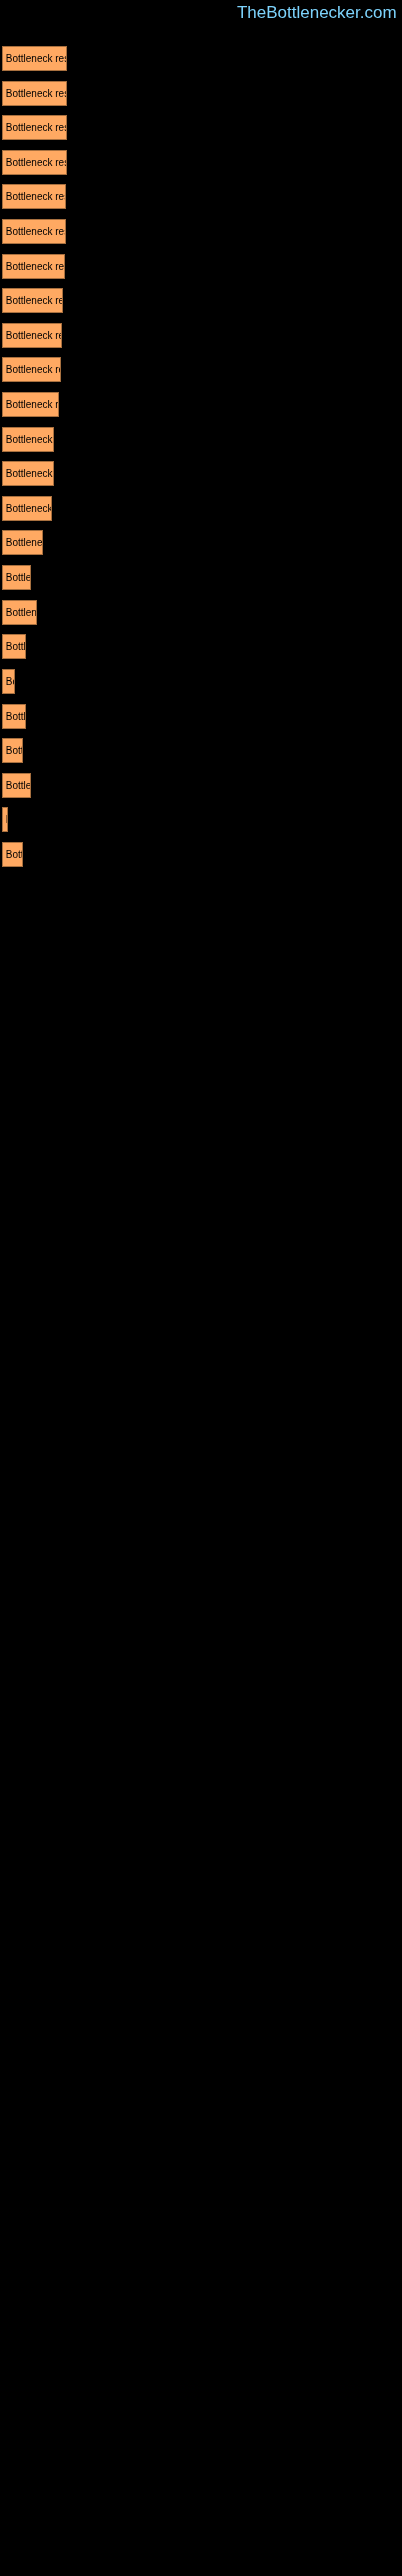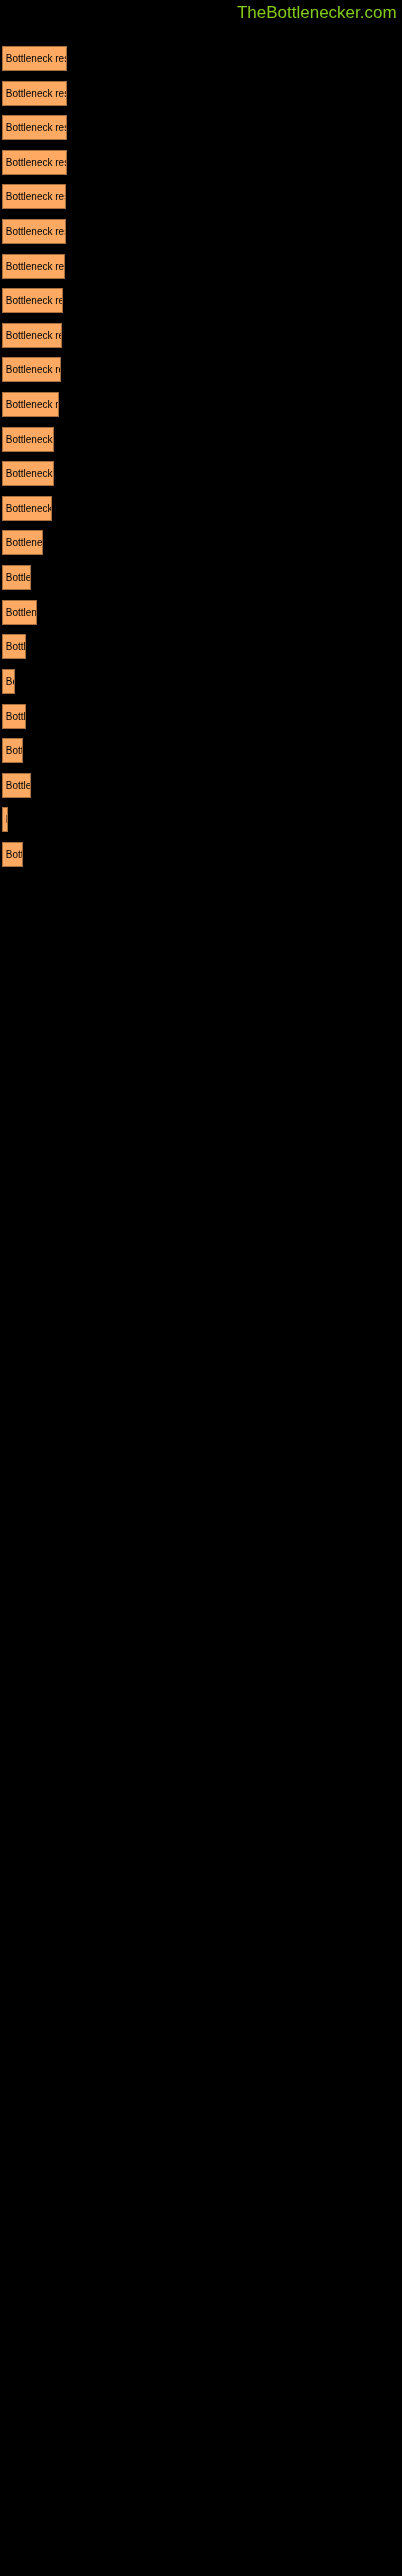--- a/index.html
+++ b/index.html
@@ -21,21 +21,21 @@
     width: 403px;
     height: 2576px;
     background: #000000;
   }
   .watermark {
     position: absolute;
     right: 6.4px;
     top: 1.6px;
     font-family: "Liberation Sans", sans-serif;
     font-size: 17px;
-    color: #84cc16;
+    color: #7dd3fc;
     letter-spacing: 0px;
     white-space: nowrap;
     line-height: 21px;
   }
   .bars-layer {
     position: absolute;
     left: 0;
     top: 0;
     width: 403px;
     height: 2576px;

